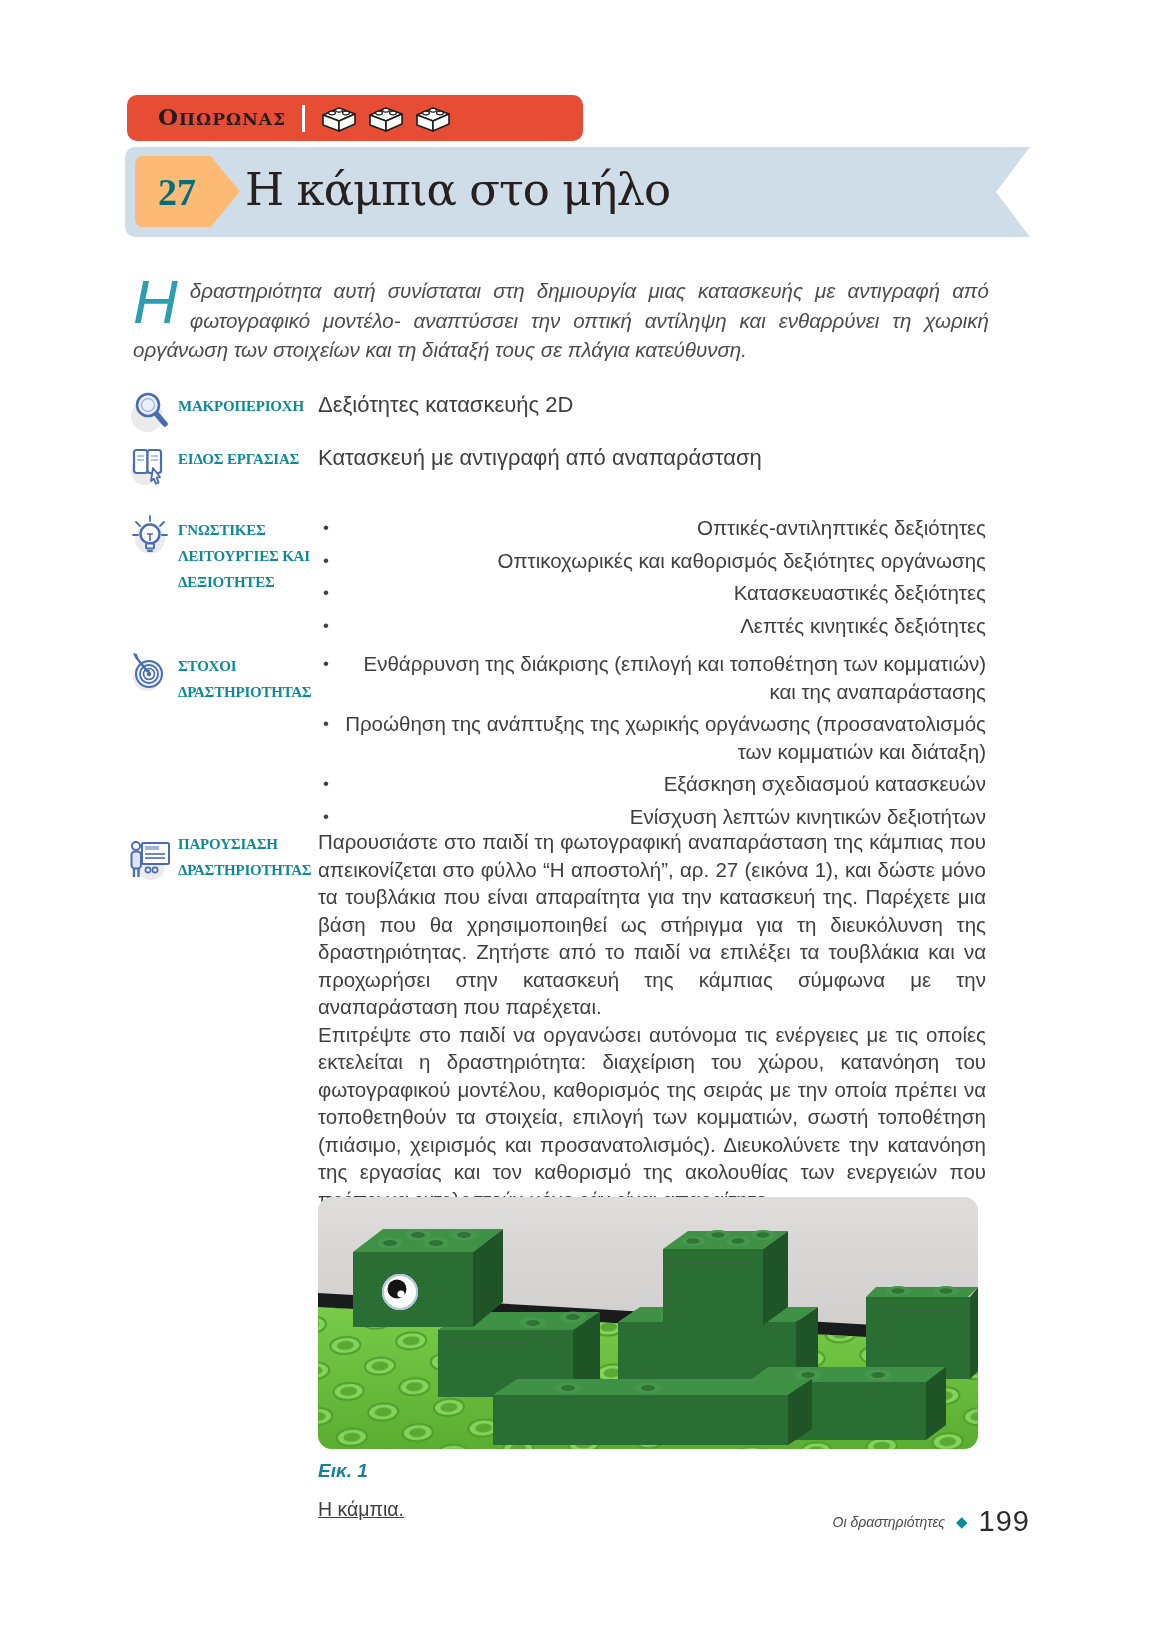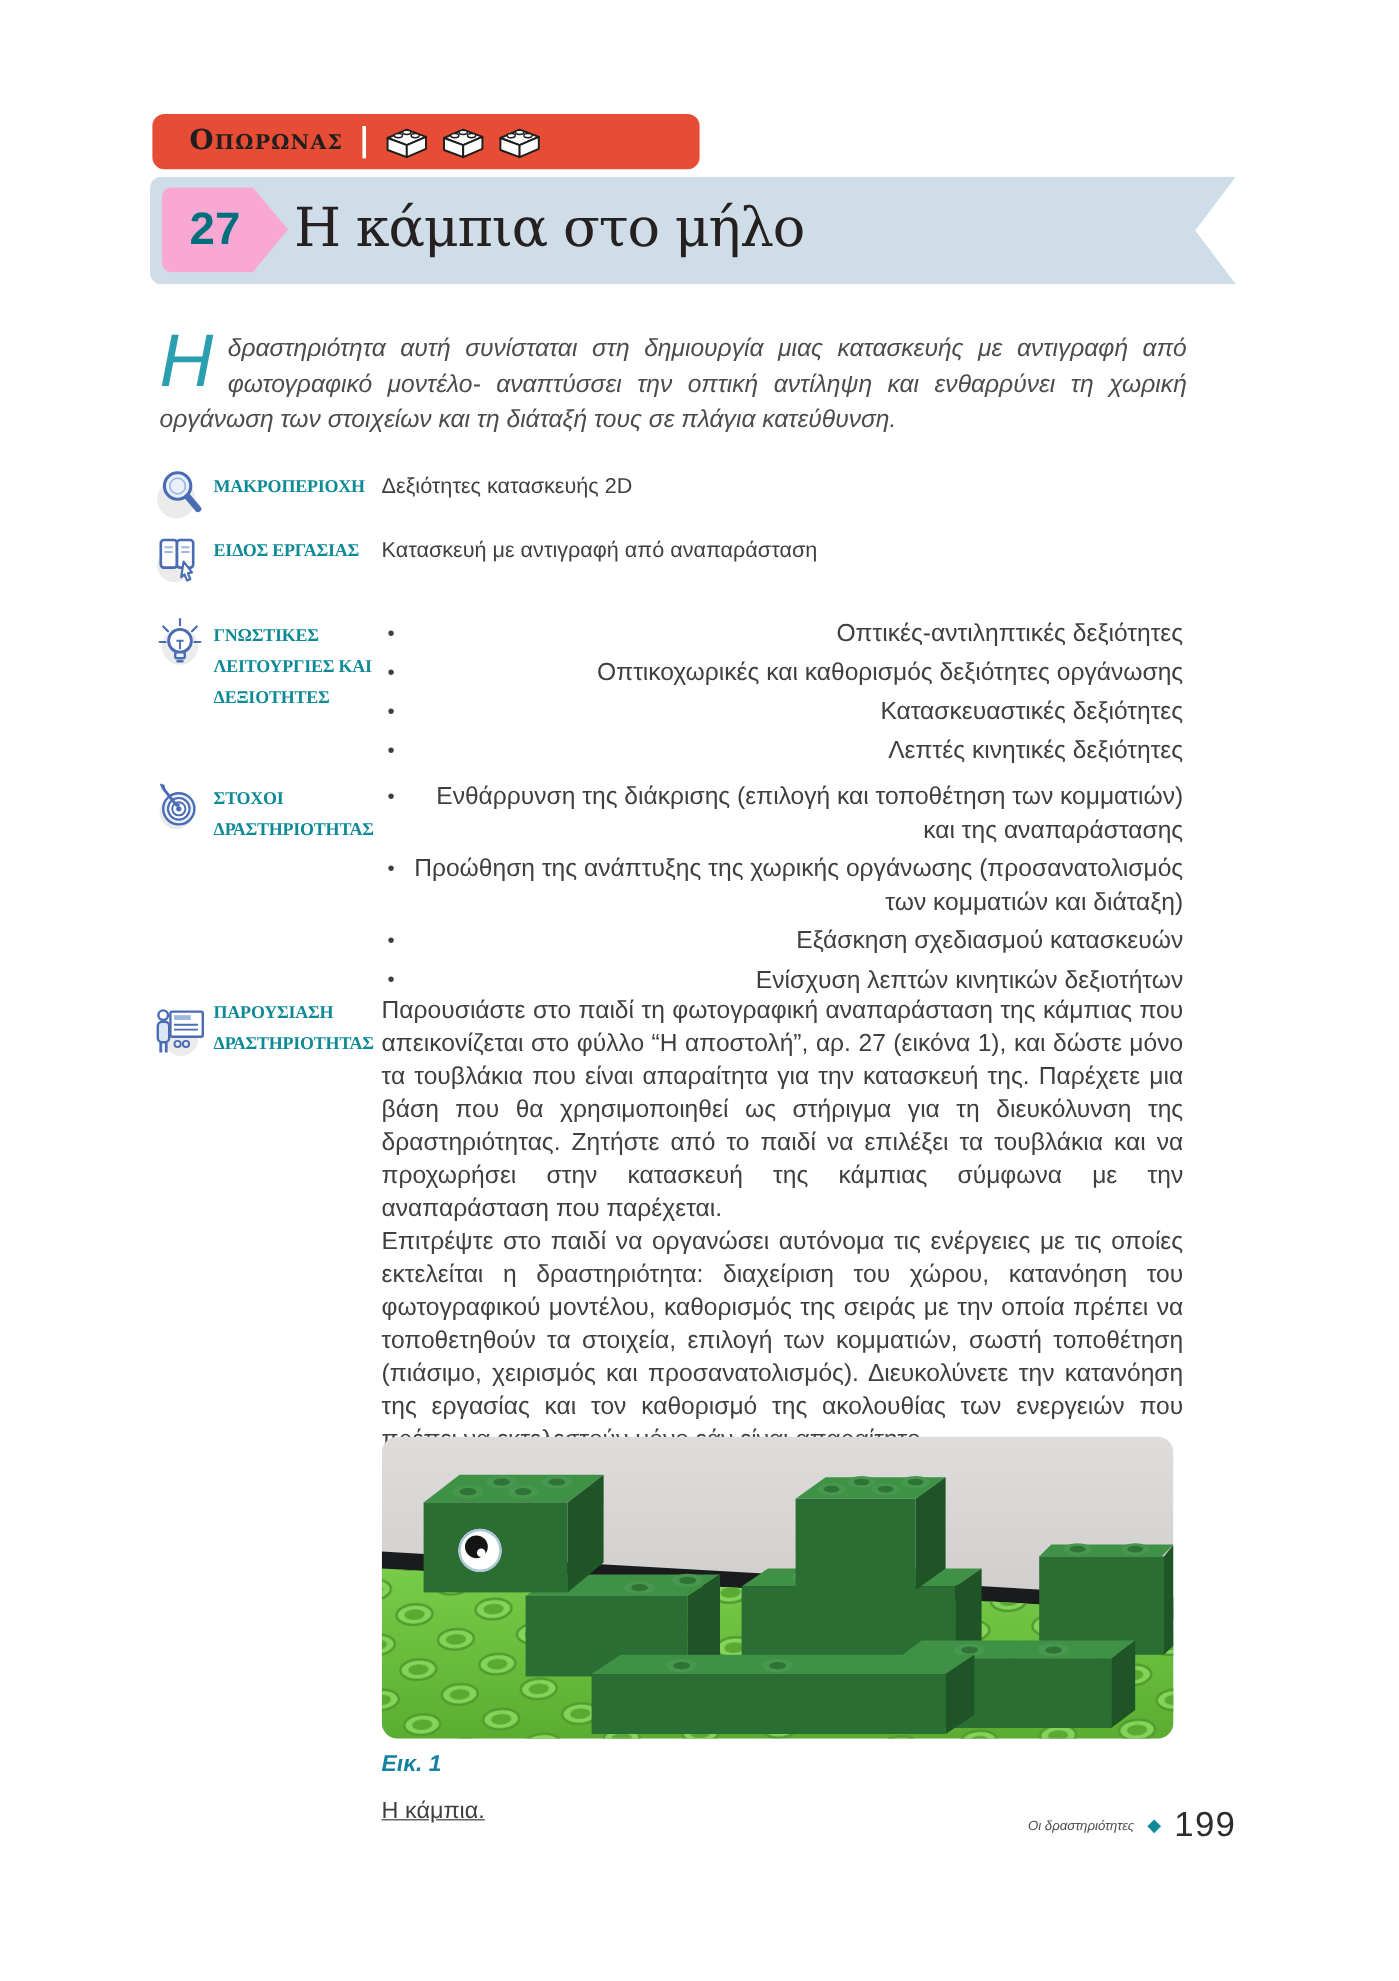--- a/index.html
+++ b/index.html
@@ -12,54 +12,54 @@
   .category-label{font-family:"DejaVu Serif",serif;font-weight:700;font-size:17px;color:#221e1f;
     letter-spacing:1px;line-height:46px;}
   .category-label::first-letter{font-size:23px;}
   .hdr-divider{width:3px;height:27px;background:#ffffff;margin:0 15px 0 16px;}
   .bricks-row{display:flex;gap:9px;align-items:center;}
 
   
   .blue-banner{position:absolute;left:125px;top:147px;width:905px;height:90px;background:#cfdde8;
     border-radius:10px 0 0 10px;
     clip-path:polygon(0 0,100% 0,calc(100% - 34px) 50%,100% 100%,0 100%);}
-  .num-badge{position:absolute;left:10px;top:9px;width:105px;height:71px;background:#f9a8d4;
+  .num-badge{position:absolute;left:10px;top:9px;width:105px;height:71px;background:#fdba74;
     clip-path:polygon(0 0,72% 0,100% 50%,72% 100%,0 100%);border-radius:8px 0 0 8px;
-    display:flex;align-items:center;}
+    display:flex;align-items:center;font-family:Liberation Serif, serif;}
   .num-badge span{font-size:38px;font-weight:700;color:#006f7c;margin-left:23px;letter-spacing:0;}
   .banner-title{position:absolute;left:120px;top:50%;transform:translateY(-54%);
     font-family:"DejaVu Serif",serif;font-size:45px;color:#262120;letter-spacing:-1px;white-space:nowrap;}
 
   
   .intro{position:absolute;left:133px;top:276px;width:856px;font-style:italic;font-size:20.5px;
     line-height:1.45;color:#4c4c4e;text-align:justify;}
   .drop-cap{float:left;font-size:62px;line-height:48px;color:#2b9fb0;margin:2px 12px 0 0;font-style:italic;}
 
   
   .section{position:absolute;left:127px;width:862px;}
   .sec-icon{position:absolute;left:0;top:0;width:48px;height:48px;}
   .sec-heading{position:absolute;left:51px;top:5px;width:140px;font-family:Liberation Serif, serif;
     font-weight:700;font-size:15px;line-height:26px;color:#0e8a96;letter-spacing:-0.2px;}
   .sec-body{position:absolute;left:191px;top:2px;width:668px;font-size:20.5px;color:#3f3f41;line-height:27.5px;}
-  .sec-value{font-size:18px;color:#3f3f41;line-height:30px;text-align:center;}
+  .sec-value{font-size:22px;color:#3f3f41;line-height:30px;text-align:center;}
   ul.bullets{margin:0;padding:0;list-style:none;}
   ul.bullets li{position:relative;padding-left:24px;margin-bottom:5px;text-align:right;}
   ul.bullets li::before{content:"•";position:absolute;left:5px;top:0;color:#3f3f41;font-size:17px;}
   .sec-paragraphs p{margin:0;text-align:justify;}
 
   
   .photo{position:absolute;left:318px;top:1197px;width:660px;height:252px;border-radius:14px;overflow:hidden;}
   .photo svg{display:block;}
   .caption{position:absolute;left:318px;top:1460px;display:flex;align-items:baseline;gap:16px;flex-direction:column;}
   .caption .fig-label{font-style:italic;font-weight:700;font-size:19px;color:#1680a0;}
   .caption .fig-text{font-size:19.5px;color:#3f3f41;text-decoration:underline;}
 
   
   .footer{position:absolute;right:136px;top:1505px;display:flex;align-items:center;gap:11px;}
-  .footer .footer-label{font-style:italic;font-size:11px;color:#4c4c4e;}
+  .footer .footer-label{font-style:italic;font-size:14px;color:#4c4c4e;}
   .footer .diamond{color:#0e8a96;font-size:15px;line-height:1;}
   .footer .page-number{font-size:29px;color:#2c2c2e;letter-spacing:1px;}
 </style>
 </head>
 <body>
 
 <div id="page">
 
   <div class="red-banner">
     <span class="category-label">ΟΠΩΡΩΝΑΣ</span>

